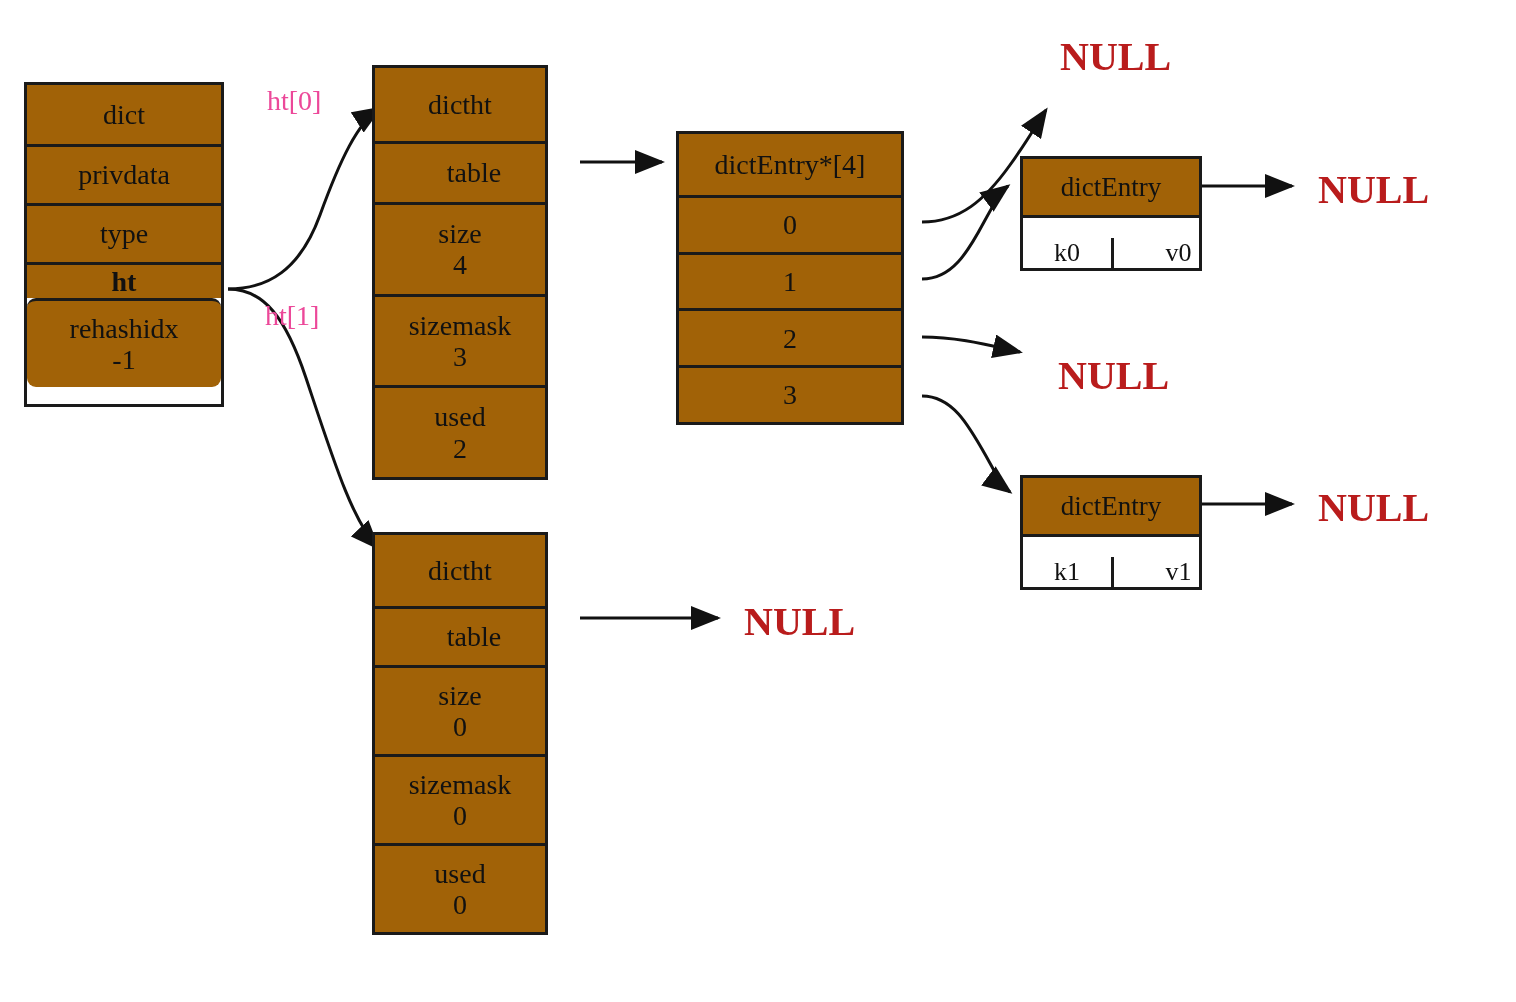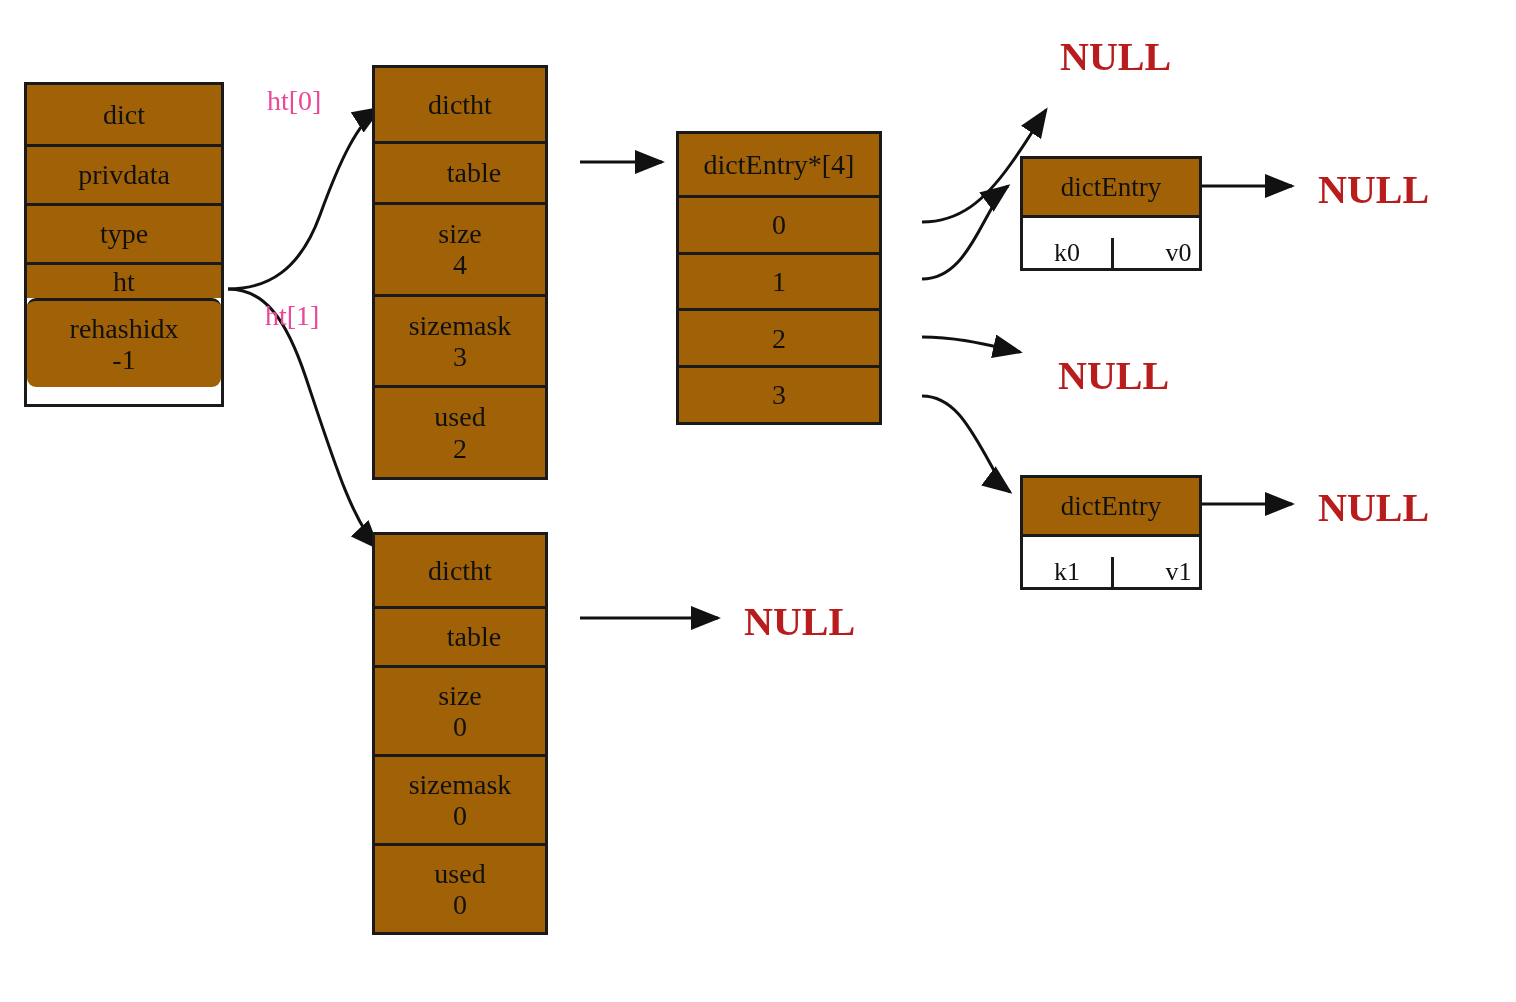--- a/index.html
+++ b/index.html
@@ -51,34 +51,34 @@
   }
   .cell .name { display: block; }
   .cell .val  { display: block; }
 
   
   #dict-box { left: 24px; top: 82px; width: 200px; height: 325px; }
   #dict-box .cell { font-size: 28px; }
   #dict-box .cell.r1 { height: 59px; }
   #dict-box .cell.r2 { height: 59px; }
   #dict-box .cell.r3 { height: 59px; }
-  #dict-box .cell.r4 { height: 36px; }
+  #dict-box .cell.r4 { height: 36px; font-weight: bold; }
   #dict-box .cell.r5 { height: 89px; border-radius: 9px; }
 
   
   .dictht { left: 372px; width: 176px; }
   #dictht0 { top: 65px; height: 415px; }
   #dictht1 { top: 532px; height: 403px; }
   .dictht .cell { font-size: 28px; }
   .dictht .cell.head { height: 74px; }
   .dictht .cell.table { height: 62px; padding-left: 28px; }
   .dictht .cell.kv { height: 93px; }
 
   
-  #bucket-array { left: 676px; top: 131px; width: 206px; height: 294px; }
+  #bucket-array { left: 676px; top: 131px; width: 228px; height: 294px; }
   #bucket-array .cell { font-size: 28px; }
   #bucket-array .cell.head { height: 61px; }
   #bucket-array .cell.slot { height: 57px; }
 
   
   .entry { width: 182px; }
   #entry0 { left: 1020px; top: 156px; height: 115px; }
   #entry1 { left: 1020px; top: 475px; height: 115px; }
   .entry .cell.head { height: 56px; font-size: 27px; }
   .entry .kvrow {

